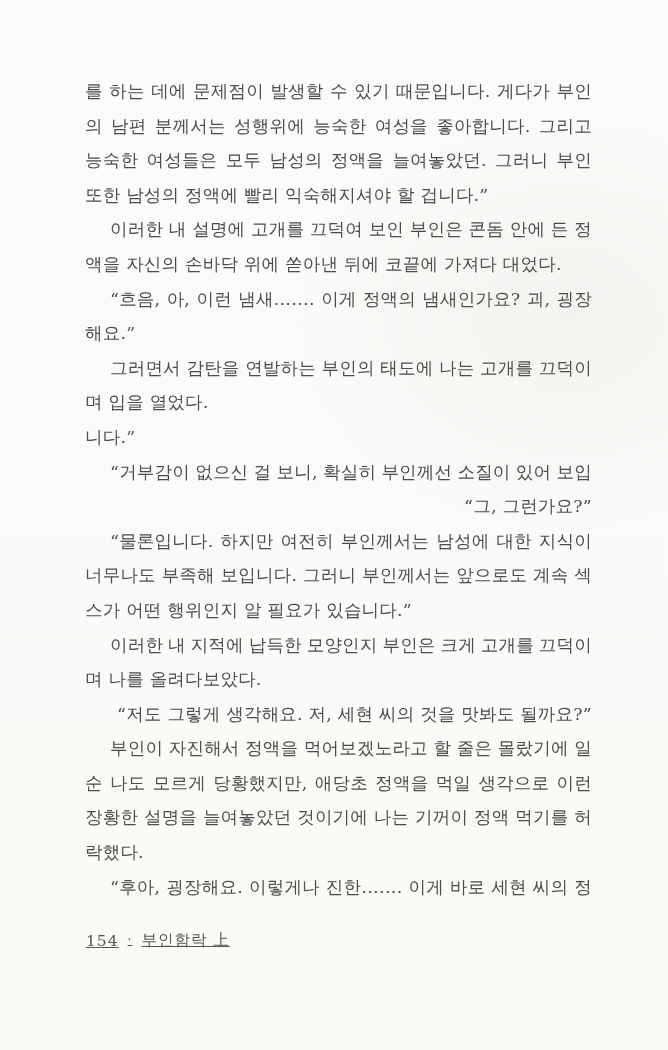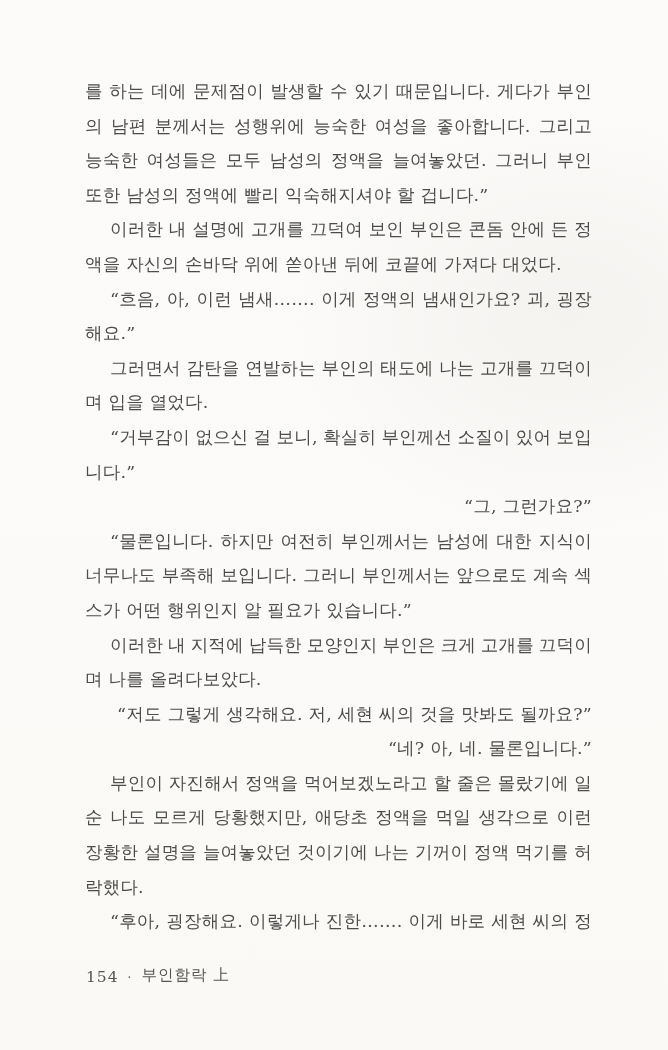--- a/index.html
+++ b/index.html
@@ -47,27 +47,28 @@
     justify-content: space-between;
     white-space: nowrap;
   }
   .line.indent {
     padding-left: 25px;
     text-align: right;
   }
   .page-footer {
     position: absolute;
     left: 86px;
-    top: 965px;
+    top: 930px;
     font-size: 15.5px;
     letter-spacing: 1px;
     color: #565452;
     display: flex;
-    align-items: flex-end;
+    align-items: center;
     gap: 9px;
+    text-decoration: underline;
   }
   .page-footer .sep {
     font-size: 12px;
     position: relative;
     top: -1px;
   }
 </style>
 </head>
 <body>
 
@@ -146,32 +147,32 @@
           <span>연발하는</span>
           <span>부인의</span>
           <span>태도에</span>
           <span>나는</span>
           <span>고개를</span>
           <span>끄덕이</span>
         </div>
         <div class="line">며 입을 열었다.</div>
       </div>
       <div class="para">
+        <div class="line">니다.”</div>
         <div class="line justify indent">
           <span>“거부감이</span>
           <span>없으신</span>
           <span>걸</span>
           <span>보니,</span>
           <span>확실히</span>
           <span>부인께선</span>
           <span>소질이</span>
           <span>있어</span>
           <span>보입</span>
         </div>
-        <div class="line">니다.”</div>
       </div>
       <div class="para">
         <div class="line indent">“그, 그런가요?”</div>
       </div>
       <div class="para">
         <div class="line justify indent">
           <span>“물론입니다.</span>
           <span>하지만</span>
           <span>여전히</span>
           <span>부인께서는</span>
@@ -202,23 +203,20 @@
           <span>크게</span>
           <span>고개를</span>
           <span>끄덕이</span>
         </div>
         <div class="line">며 나를 올려다보았다.</div>
       </div>
       <div class="para">
         <div class="line indent">“저도 그렇게 생각해요. 저, 세현 씨의 것을 맛봐도 될까요?”</div>
       </div>
       <div class="para">
-        <div class="line indent">“네? 아, 네. 물론입니다.”</div>
-      </div>
-      <div class="para">
         <div class="line justify indent">
           <span>부인이</span>
           <span>자진해서</span>
           <span>정액을</span>
           <span>먹어보겠노라고</span>
           <span>할</span>
           <span>줄은</span>
           <span>몰랐기에</span>
           <span>일</span>
         </div>

